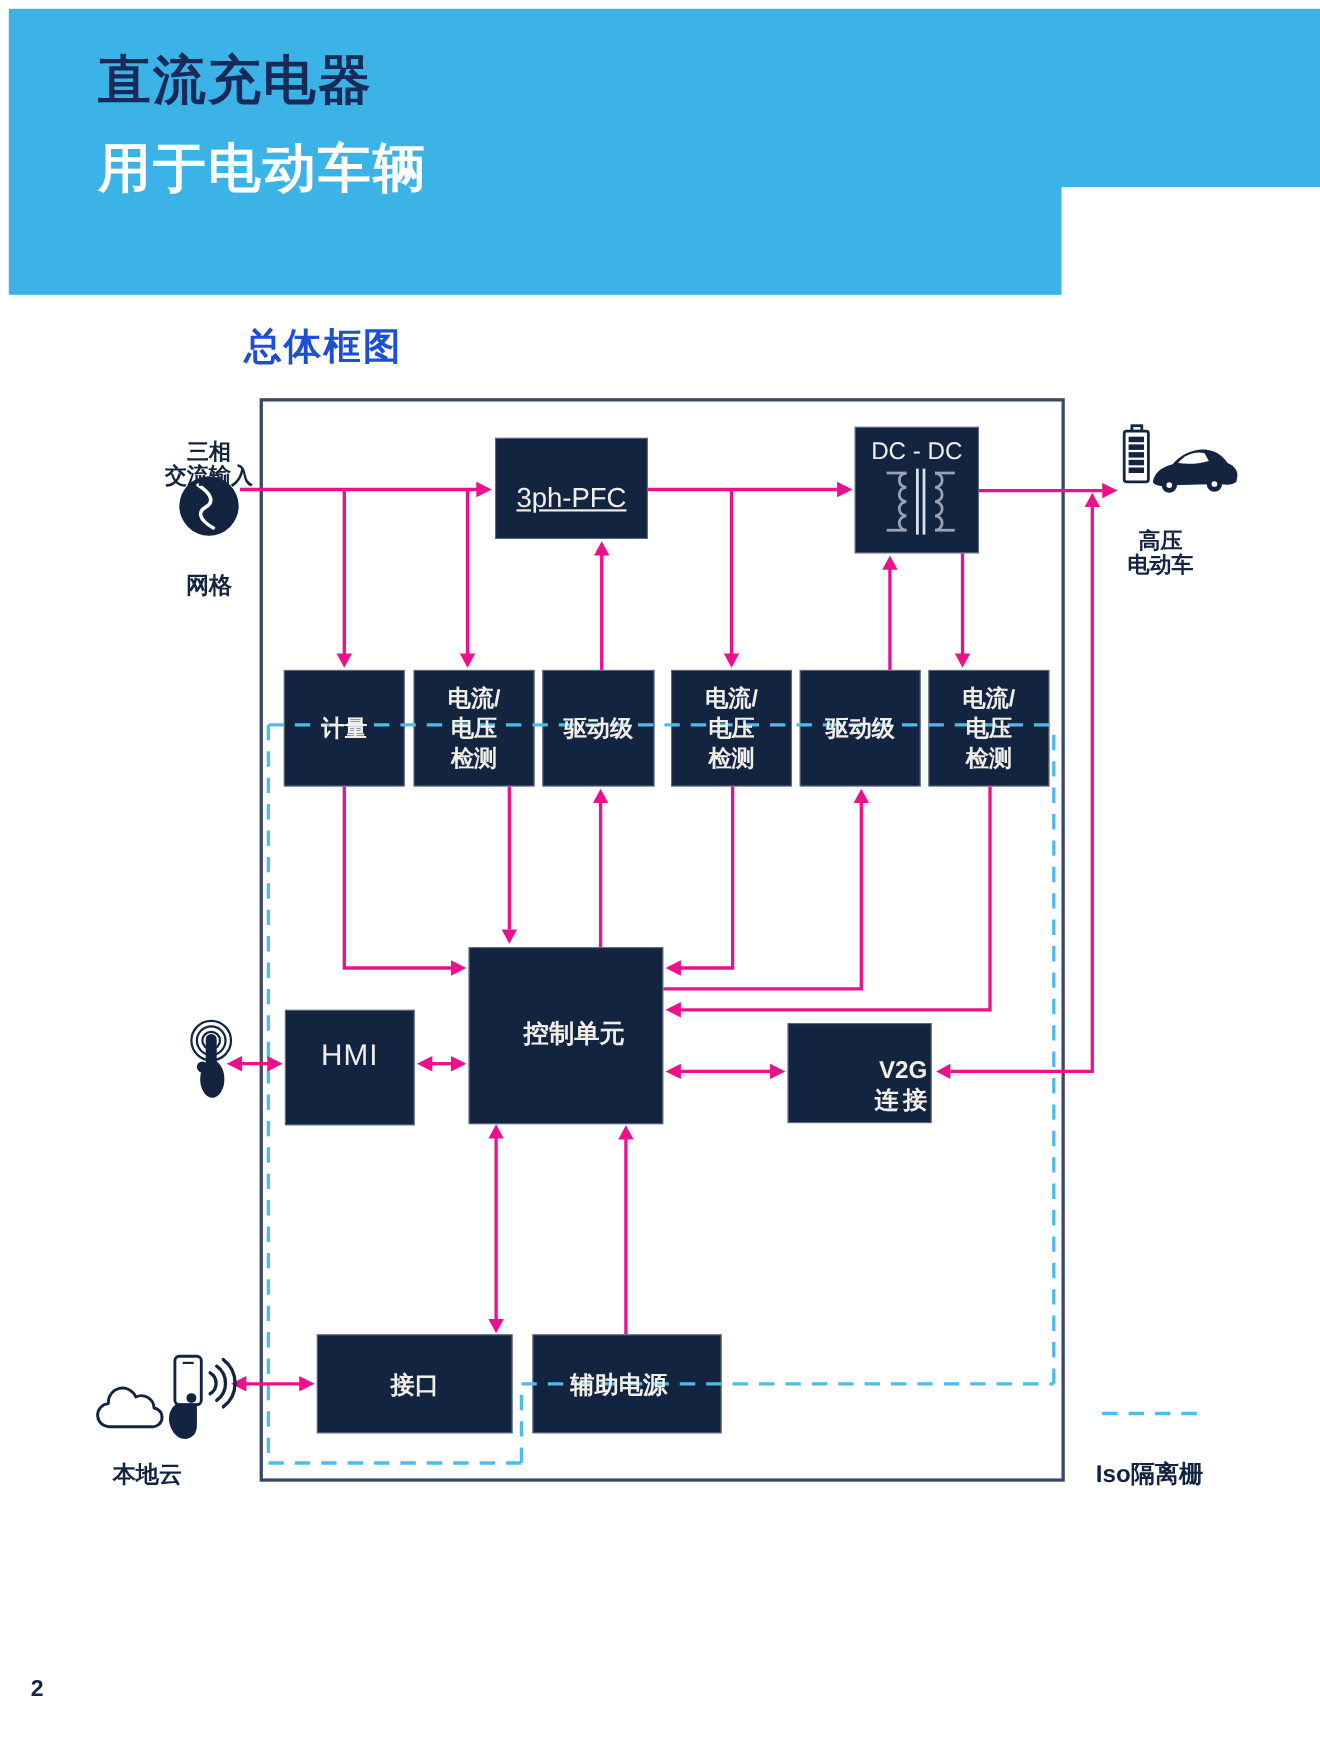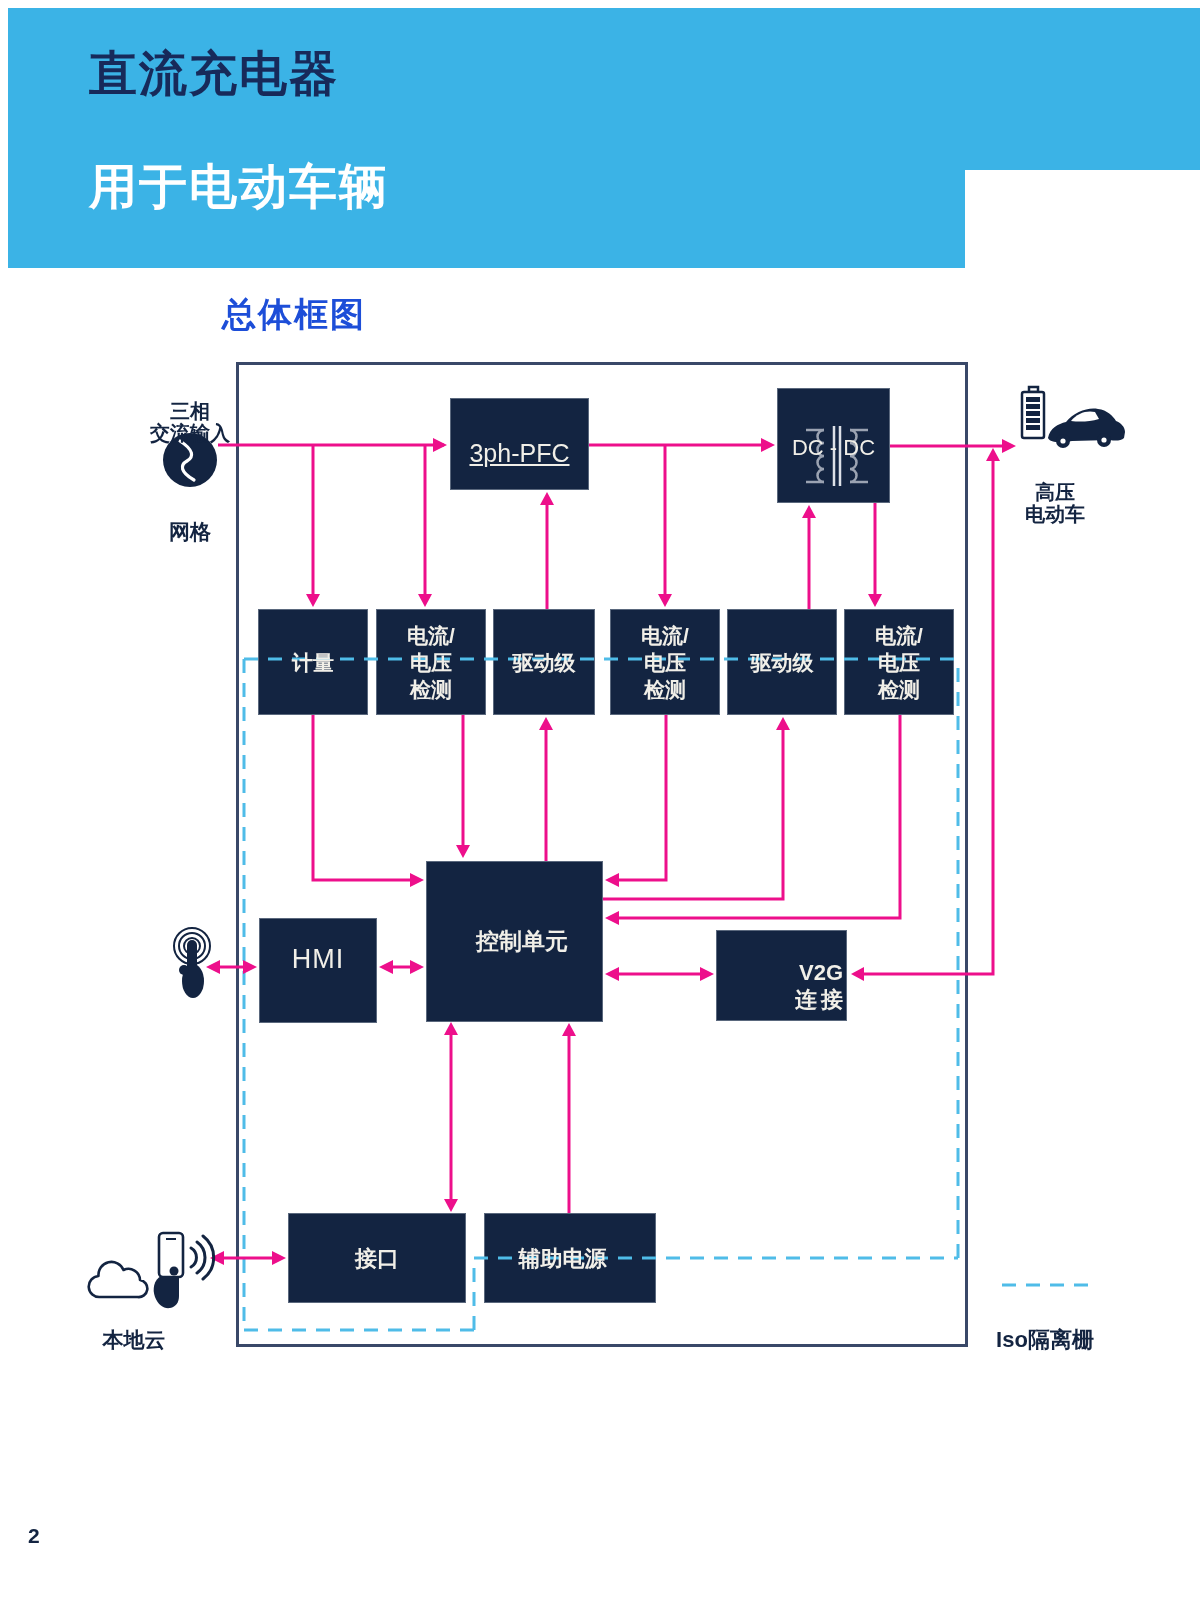--- a/index.html
+++ b/index.html
@@ -3,21 +3,21 @@
 <meta charset="utf-8">
 <style>
   html,body{margin:0;padding:0;background:#ffffff;}
   body{width:1200px;height:1597px;position:relative;overflow:hidden;
        font-family:"Liberation Sans","DejaVu Sans",sans-serif;}
   .abs{position:absolute;}
   
   .band{background:#3BB3E6;}
   .hdr-title{font-weight:800;font-size:48px;line-height:80px;letter-spacing:2px;}
   .hdr-l1{color:#172A5A;}
-  .hdr-l2{color:#ffffff;margin-top:33px;}
+  .hdr-l2{color:#ffffff;}
   .sec-heading{color:#1d4ed8;font-size:34px;font-weight:800;letter-spacing:2px;}
   
   .frame{border:3px solid #394868;box-sizing:border-box;}
   
   .blk{background:#132441;border:1px solid rgba(150,160,175,.55);box-sizing:border-box;}
   
   .lbl{display:flex;align-items:center;justify-content:center;text-align:center;
        color:#F1EFE8;font-weight:700;pointer-events:none;}
   .cjk{font-size:21px;line-height:27px;}
   .latin{font-weight:500;}
@@ -181,21 +181,21 @@
     <path d="M850 482 H868"></path>
     <path d="M834 426 V486" stroke="#DDE1E8"></path>
     <path d="M840 426 V486" stroke="#DDE1E8"></path>
   </g>
 </svg>
 
 <div class="layer">
   <div class="abs lbl latin" style="left:450px;top:398px;width:139px;height:111px;font-size:25px;text-decoration:underline;">
     <span>3ph-PFC</span>
   </div>
-  <div class="abs lbl latin" style="left:777px;top:394px;width:113px;height:32px;font-size:22px;margin-top:38px;">
+  <div class="abs lbl latin" style="left:777px;top:394px;width:113px;height:32px;font-size:22px;">
     <span>DC - DC</span>
   </div>
   <div class="abs lbl cjk" style="left:258px;top:609px;width:110px;height:106px;">
     <span>计量</span>
   </div>
   <div class="abs lbl cjk" style="left:376px;top:609px;width:110px;height:106px;">
     <span>
       <div>电流/</div>
       <div>电压</div>
       <div>检测</div>
@@ -214,21 +214,21 @@
   <div class="abs lbl cjk" style="left:727px;top:609px;width:110px;height:106px;">
     <span>驱动级</span>
   </div>
   <div class="abs lbl cjk" style="left:844px;top:609px;width:110px;height:106px;">
     <span>
       <div>电流/</div>
       <div>电压</div>
       <div>检测</div>
     </span>
   </div>
-  <div class="abs lbl cjk" style="left:426px;top:861px;width:192px;height:161px;font-size:23px;">
+  <div class="abs lbl cjk" style="left:426px;top:861px;width:192px;height:161px;font-size:23px;font-family:Liberation Mono, monospace;">
     <span>控制单元</span>
   </div>
   <div class="abs lbl latin" style="left:259px;top:918px;width:118px;height:83px;font-size:27px;letter-spacing:1px;justify-content:center;">
     <span>HMI</span>
   </div>
   <div class="abs lbl cjk" style="left:716px;top:930px;width:131px;height:112px;font-size:22px;justify-content:flex-end;">
     <span>
       <div>V2G</div>
       <div style="letter-spacing:4px;">连接</div>
     </span>

